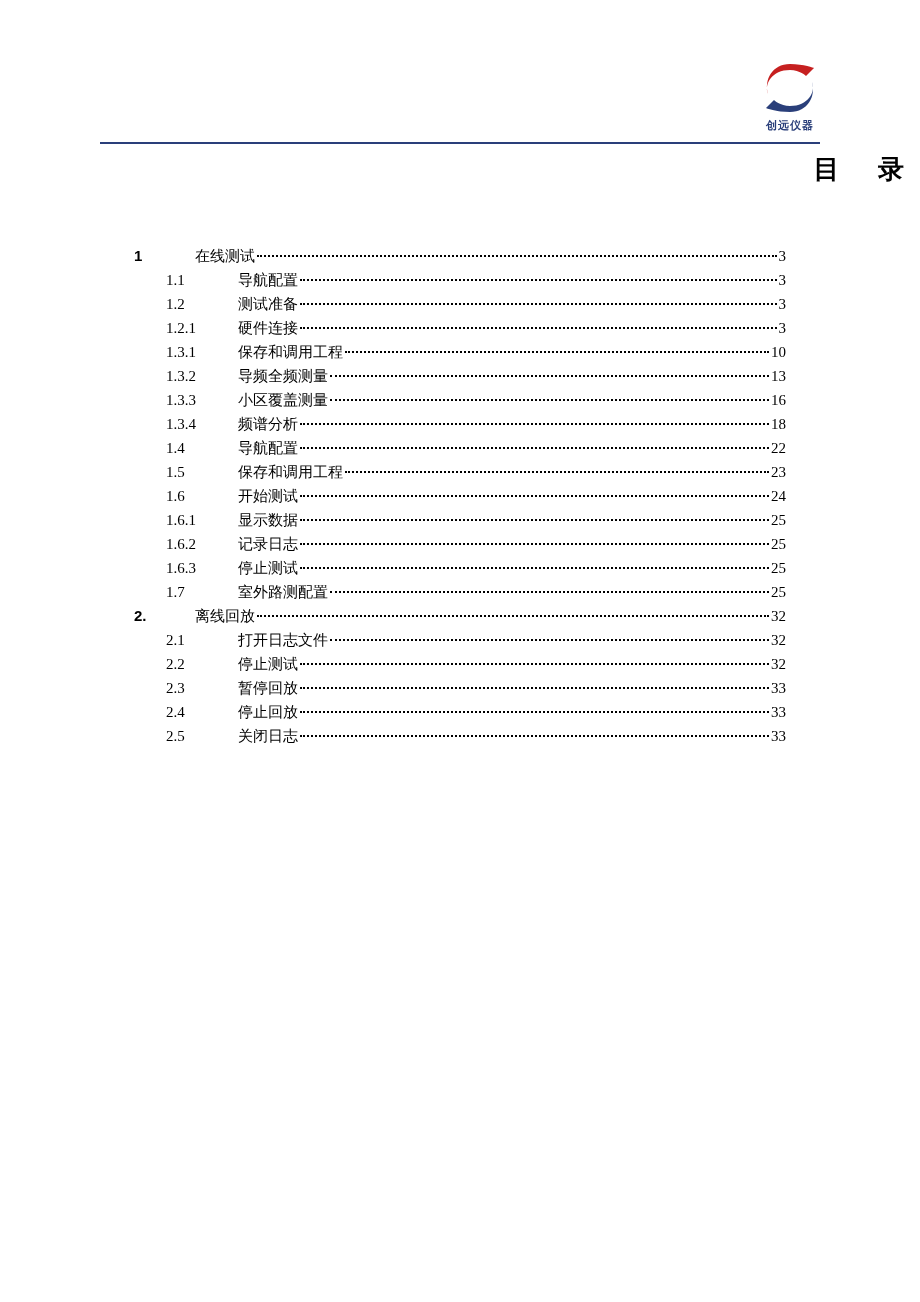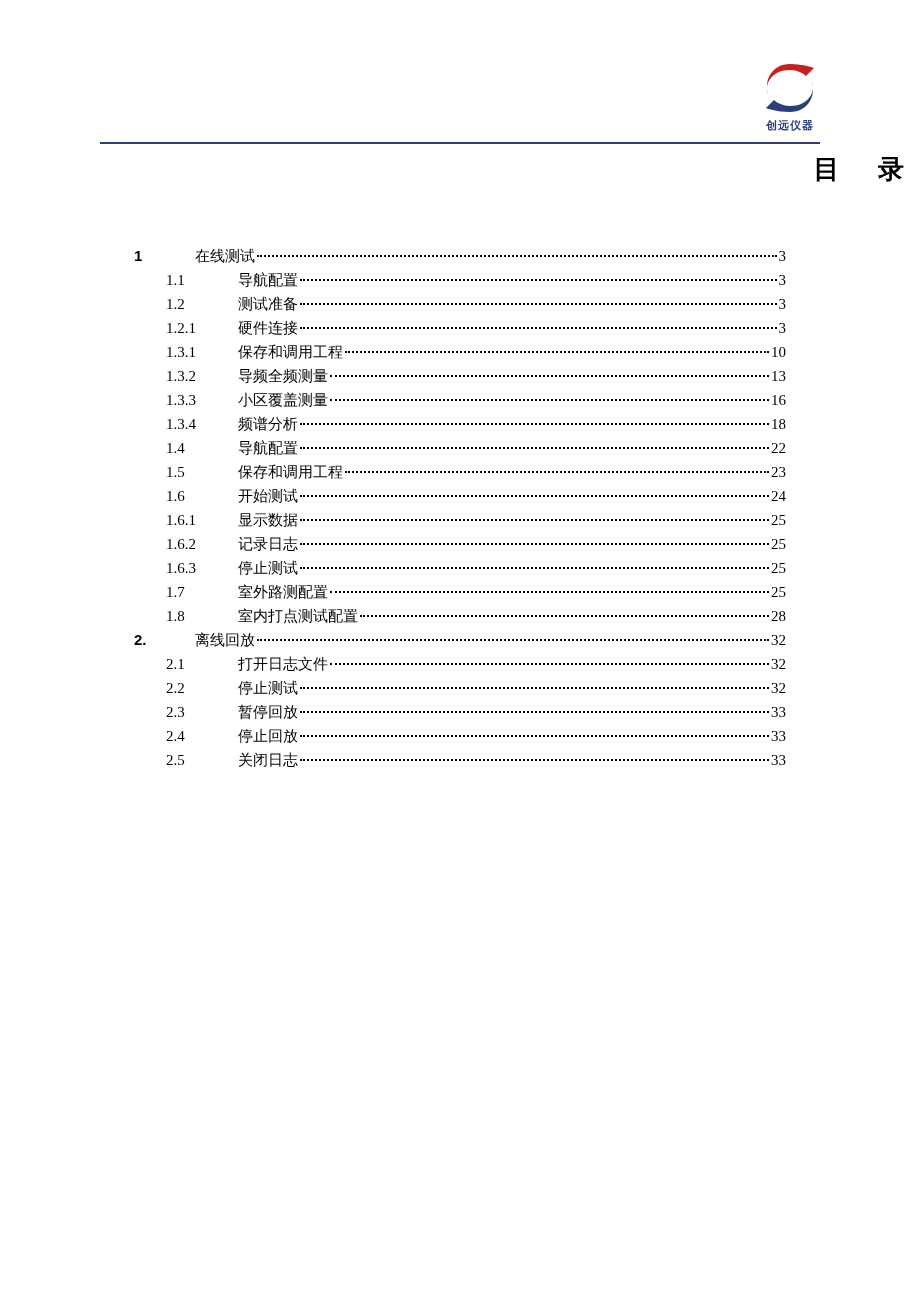--- a/index.html
+++ b/index.html
@@ -137,27 +137,20 @@
         <span class="dots"></span>
         <span class="col-page">25</span>
       </div>
       <div class="toc-row lvl1">
         <span class="col-chap"></span>
         <span class="col-num">1.7</span>
         <span class="col-title">室外路测配置</span>
         <span class="dots"></span>
         <span class="col-page">25</span>
       </div>
-      <div class="toc-row lvl1">
-        <span class="col-chap"></span>
-        <span class="col-num">1.8</span>
-        <span class="col-title">室内打点测试配置</span>
-        <span class="dots"></span>
-        <span class="col-page">28</span>
-      </div>
       <div class="toc-row lvl0">
         <span class="col-chap">2.</span>
         <span class="col-num"></span>
         <span class="col-title">离线回放</span>
         <span class="dots"></span>
         <span class="col-page">32</span>
       </div>
       <div class="toc-row lvl1">
         <span class="col-chap"></span>
         <span class="col-num">2.1</span>

